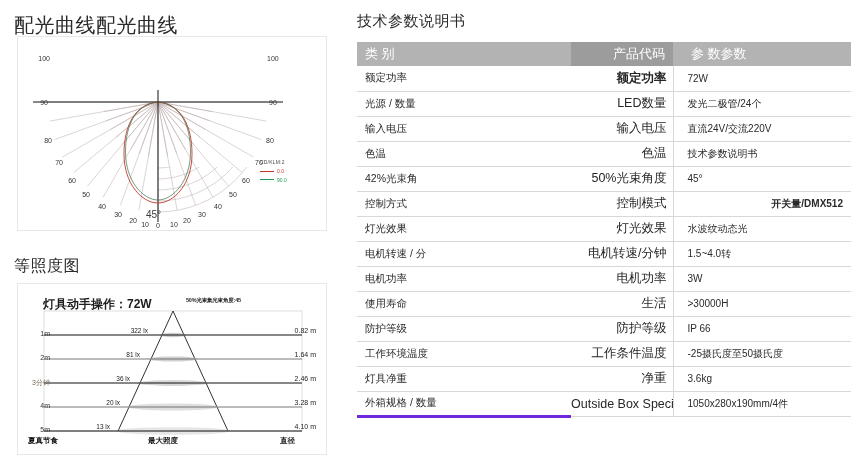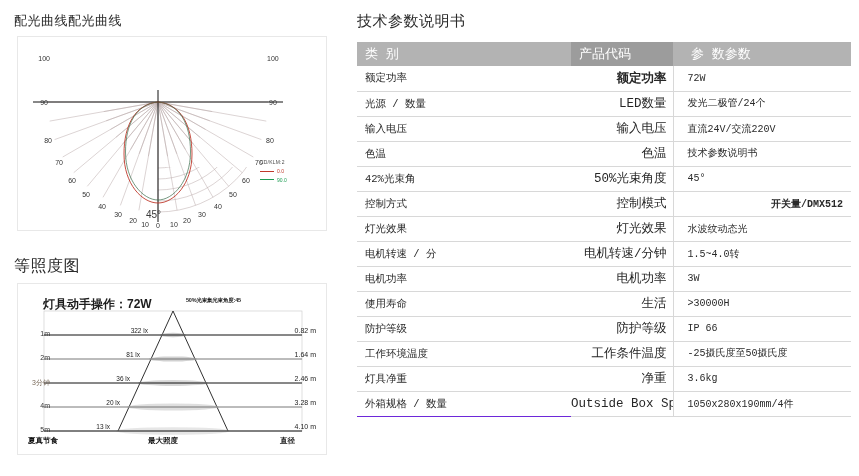--- a/index.html
+++ b/index.html
@@ -17,21 +17,21 @@
     background: #ffffff;
   }
 
   
   .left-col {
     position: absolute;
     left: 0; top: 0;
     width: 344px; height: 476px;
   }
   .panel-title {
-    font-size: 13px;
+    font-size: 20px;
     color: #2b2b2b;
     letter-spacing: 0.5px;
     font-weight: 400;
   }
   #polar-title { position: absolute; left: 14px; top: 12px; }
   #isolux-title { position: absolute; left: 14px; top: 256px; font-size: 16px; }
 
   .chart-frame {
     position: absolute;
     background: #ffffff;
@@ -86,21 +86,21 @@
   }
   .iso-axis-label {
     position: absolute;
     font-size: 7.5px; font-weight: bold; color: #111;
   }
 
   
   .right-col {
     position: absolute;
     left: 355px; top: 0;
-    width: 504px; height: 372px; font-family: Liberation Mono, monospace;
+    width: 504px; height: 372px;
   }
   #spec-title { position: absolute; left: 2px; top: 12px; font-size: 15px; }
 
   table.spec {
     position: absolute;
     left: 2px; top: 42px;
     width: 494px;
     border-collapse: collapse;
     table-layout: fixed;
   }
@@ -111,21 +111,21 @@
   table.spec thead th {
     background: #b3b3b3;
     color: #ffffff;
     font-size: 13px;
     font-weight: 400;
     height: 24px;
     padding: 0 8px;
     text-align: left;
     border: none;
   }
-  table.spec thead th.th-code { background: #9c9c9c; }
+  table.spec thead th.th-code { text-align: right; background: #9c9c9c; }
   table.spec thead th.th-val  { text-align: left; padding-left: 18px; }
 
   table.spec tbody td {
     font-size: 10.5px;
     color: #2a2a2a;
     height: 25px;
     padding: 0 8px;
     border-bottom: 1px solid #d8d8d8;
     vertical-align: middle;
     background: #ffffff;
@@ -144,21 +144,21 @@
     padding-left: 14px;
     font-size: 10px;
   }
   td.bold-val { font-weight: bold; font-size: 11px; text-align: right; }
   td.bold-code { font-weight: bold; font-size: 12.5px; }
   td.tiny-val { font-size: 6.5px; line-height: 1.15; white-space: normal; }
   td.big-val { font-size: 12px; }
   td.wide-code { font-size: 11px; }
 
   
-  tr.last-row td.td-cat { border-bottom: 1px solid #6d28d9; }
+  tr.last-row td.td-cat { border-bottom: 3px solid #6d28d9; }
   tr.last-row td.td-code { text-align: left; font-size: 11px; padding-left: 0; }
   tr.last-row td.td-val { font-size: 11.5px; }
 </style>
 </head>
 <body>
 
 <div id="page">
 
   <div class="left-col">
 

